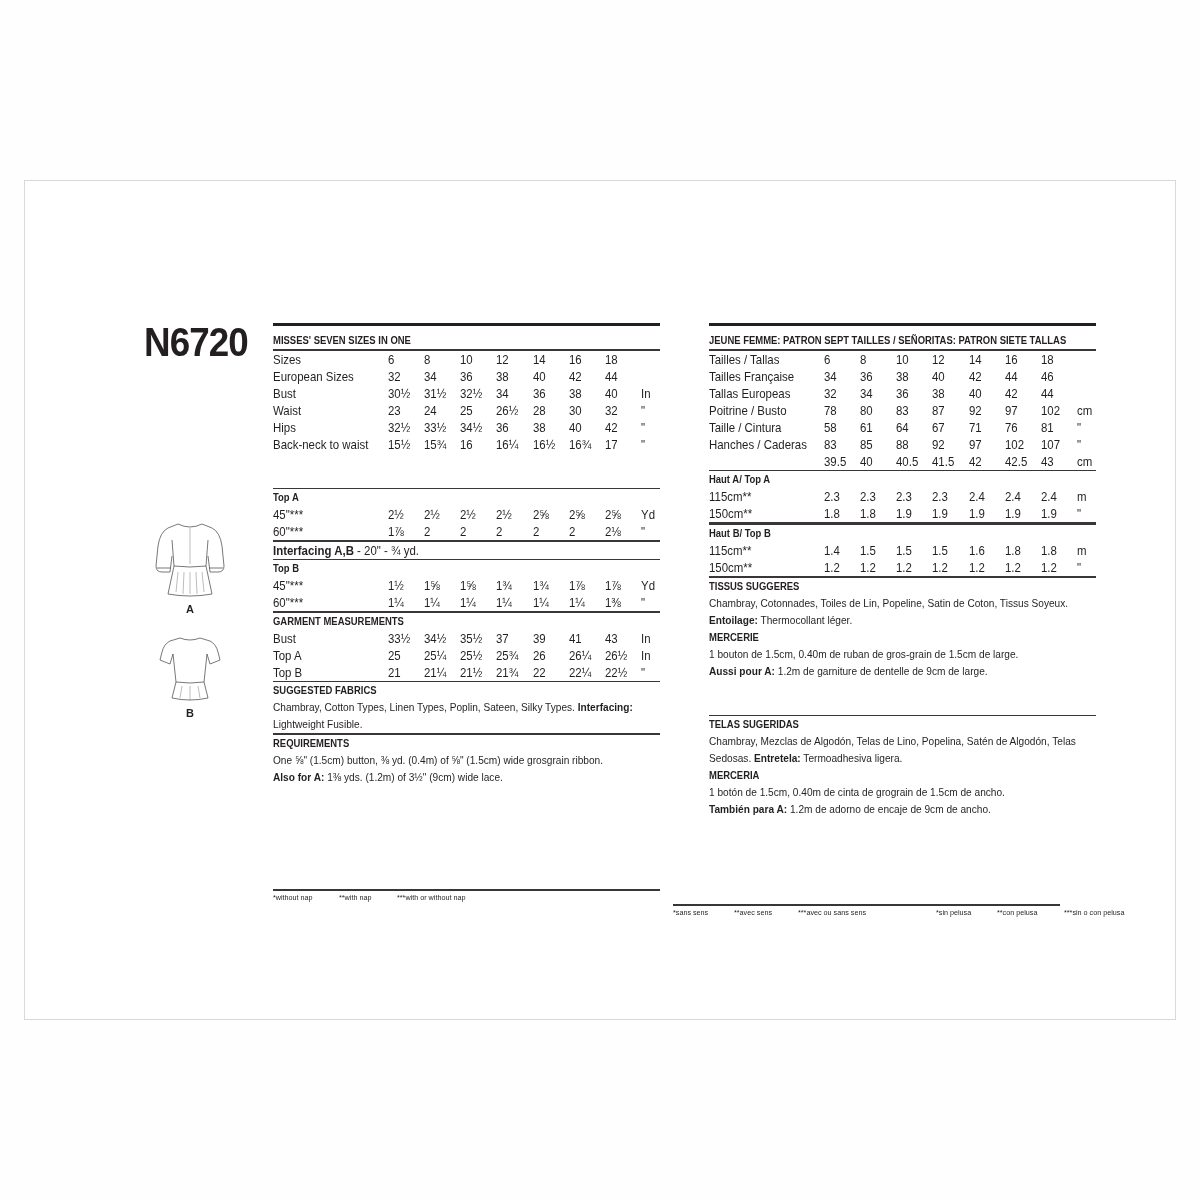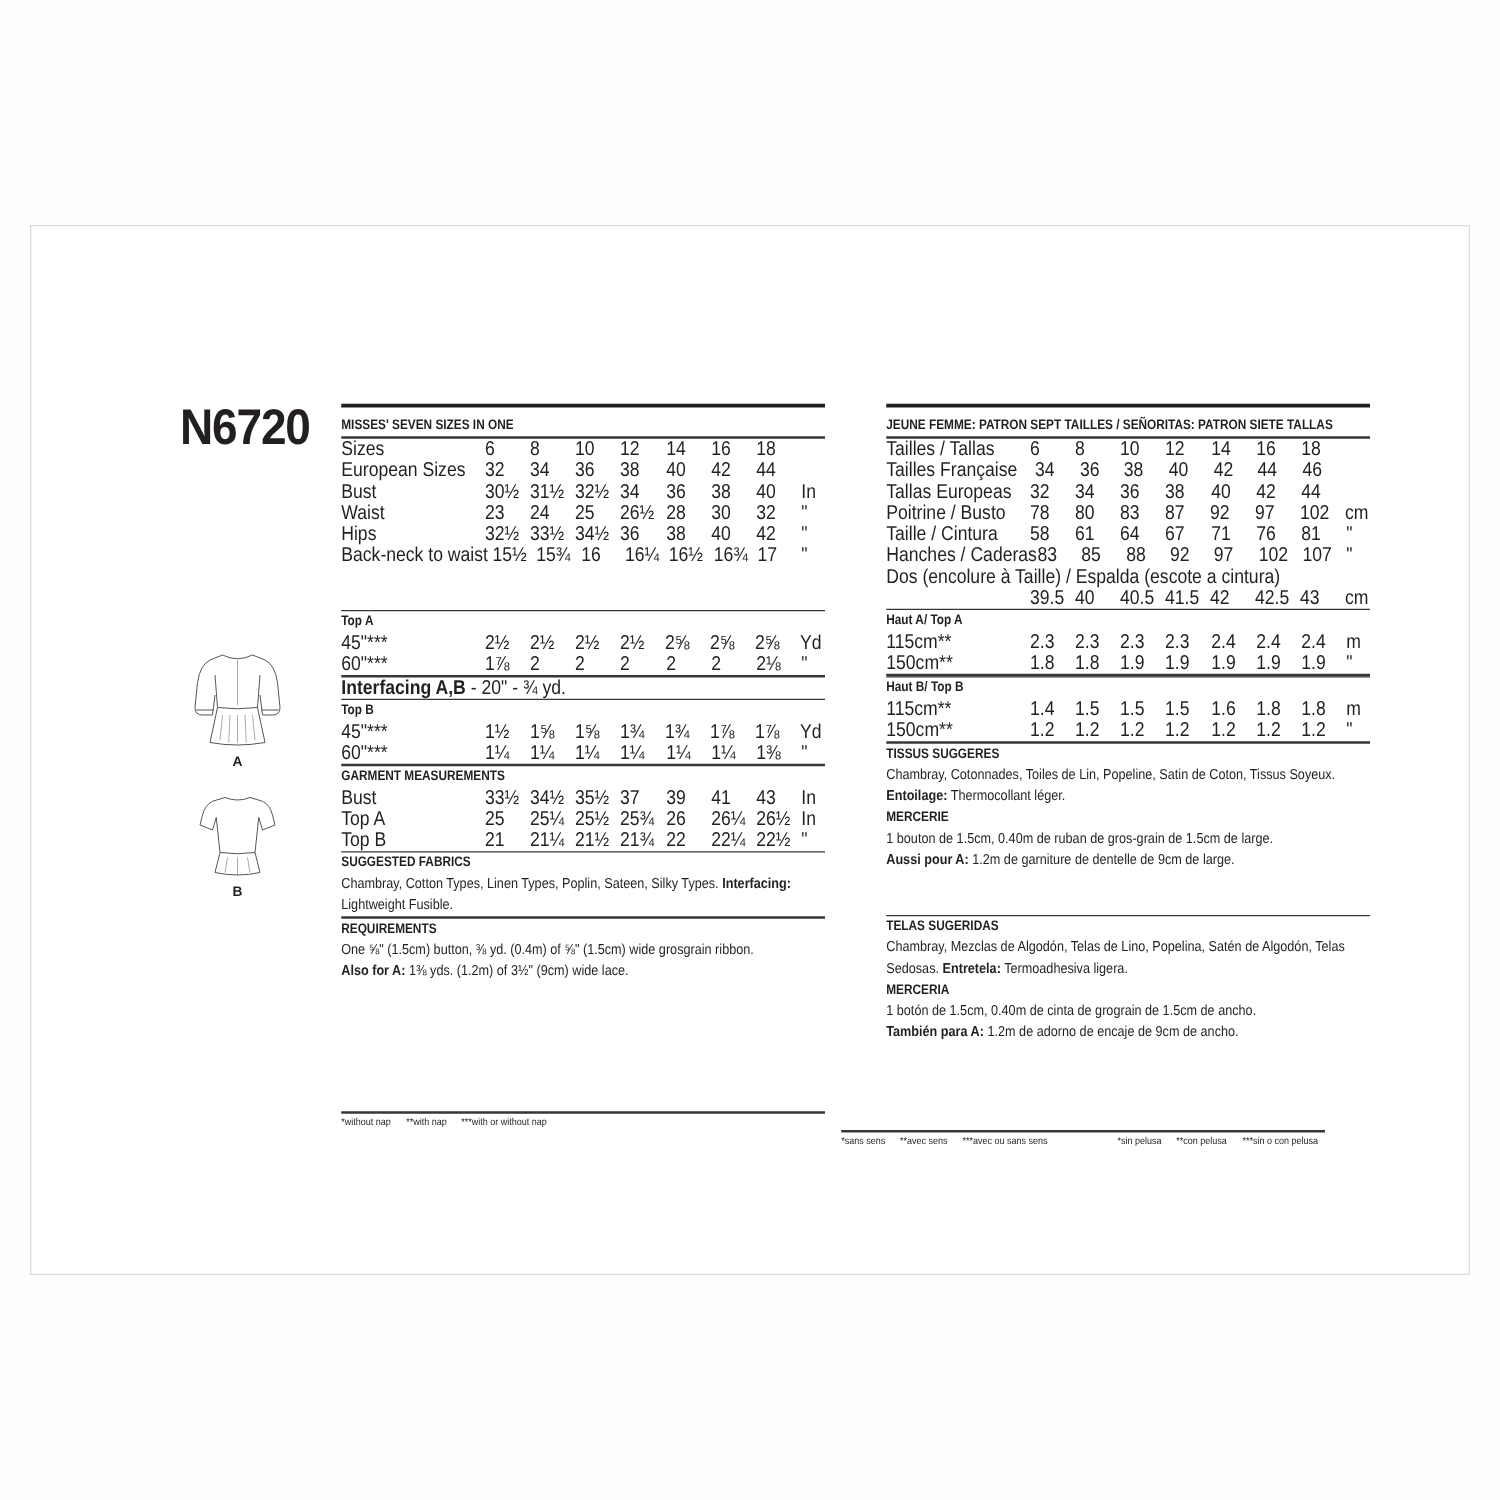--- a/index.html
+++ b/index.html
@@ -17,29 +17,29 @@
   }
   .col { position: absolute; top: 323px; width: 387px; }
   .col.left { left: 273px; }
   .col.right { left: 673px; margin-left: 36px; }
   .rule-thick { height: 3px; background: #231f20; }
   .rule-top { height: 1.5px; background: #3a3637; }
   .hdr {
     font-weight: bold; font-size: 11px; line-height: 17px; height: 17px;
     white-space: nowrap; transform: scaleX(0.86); transform-origin: left center;
   }
-  .row { display: flex; height: 17px; line-height: 17px; font-size: 16px; white-space: nowrap; align-items: center; }
+  .row { display: flex; height: 17px; line-height: 17px; font-size: 13px; white-space: nowrap; align-items: center; }
   .row .lbl { width: 121px; transform: scaleX(0.88); transform-origin: left center; }
   .row .v { width: 38px; transform: scaleX(0.88); transform-origin: left center; }
   .row .u { width: 20px; text-align: left; transform: scaleX(0.88); transform-origin: left center; }
   .para { font-size: 11.5px; line-height: 17px; transform: scaleX(0.88); transform-origin: left top; width: 440px; }
   .para b { font-weight: bold; }
   .foot { position: absolute; top: 889px; width: 387px; }
   .foot .line { height: 1.5px; background: #3a3637; }
-  .foot .txt { font-size: 8px; line-height: 14px; white-space: nowrap; display: flex; }
+  .foot .txt { font-size: 8px; line-height: 14px; white-space: nowrap; display: flex; gap: 14px; }
   .foot .txt span { margin-right: 8px; transform: scaleX(0.9); transform-origin: left center; }
   .illus { position: absolute; left: 148px; width: 84px; }
   .illus .lab { text-align: center; font-size: 11px; font-weight: bold; line-height: 14px; }
 </style>
 </head>
 <body>
 
 <div class="sheet"></div>
 
 <div class="pattern-no">N6720</div>
@@ -313,23 +313,20 @@
       <span class="v">83</span>
       <span class="v">85</span>
       <span class="v">88</span>
       <span class="v">92</span>
       <span class="v">97</span>
       <span class="v">102</span>
       <span class="v">107</span>
       <span class="u">"</span>
     </div>
     <div class="row">
-      <span class="lbl" style="width:auto;">Dos (encolure à Taille) / Espalda (escote a cintura)</span>
-    </div>
-    <div class="row">
       <span class="lbl"></span>
       <span class="v">39.5</span>
       <span class="v">40</span>
       <span class="v">40.5</span>
       <span class="v">41.5</span>
       <span class="v">42</span>
       <span class="v">42.5</span>
       <span class="v">43</span>
       <span class="u">cm</span>
     </div>

